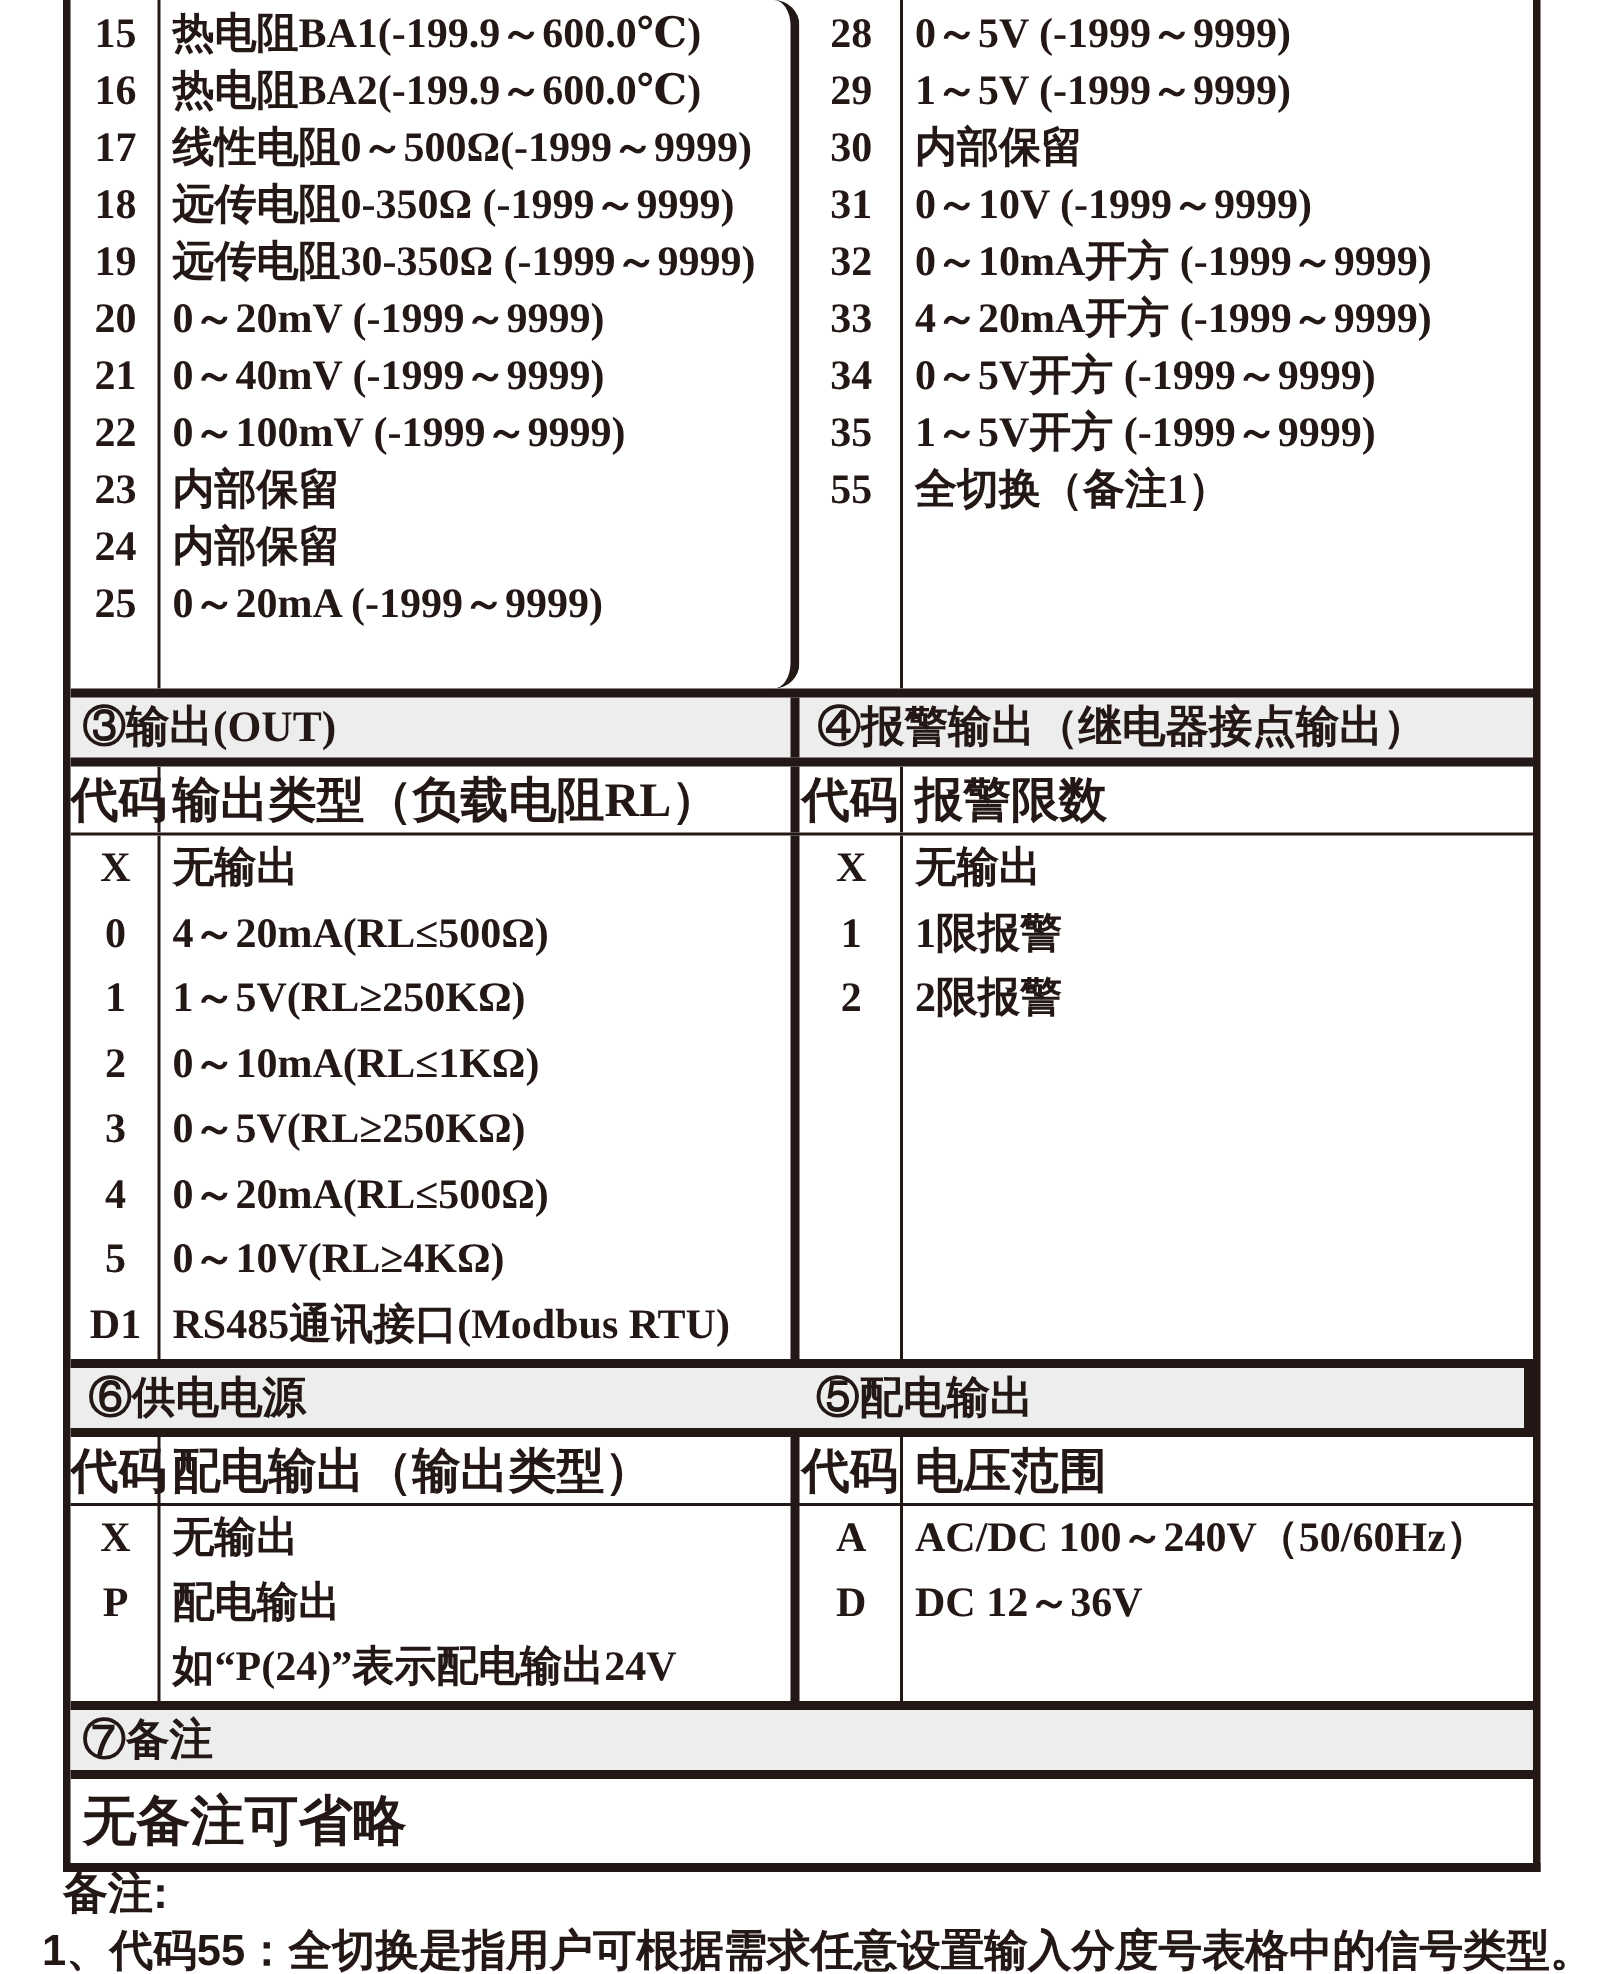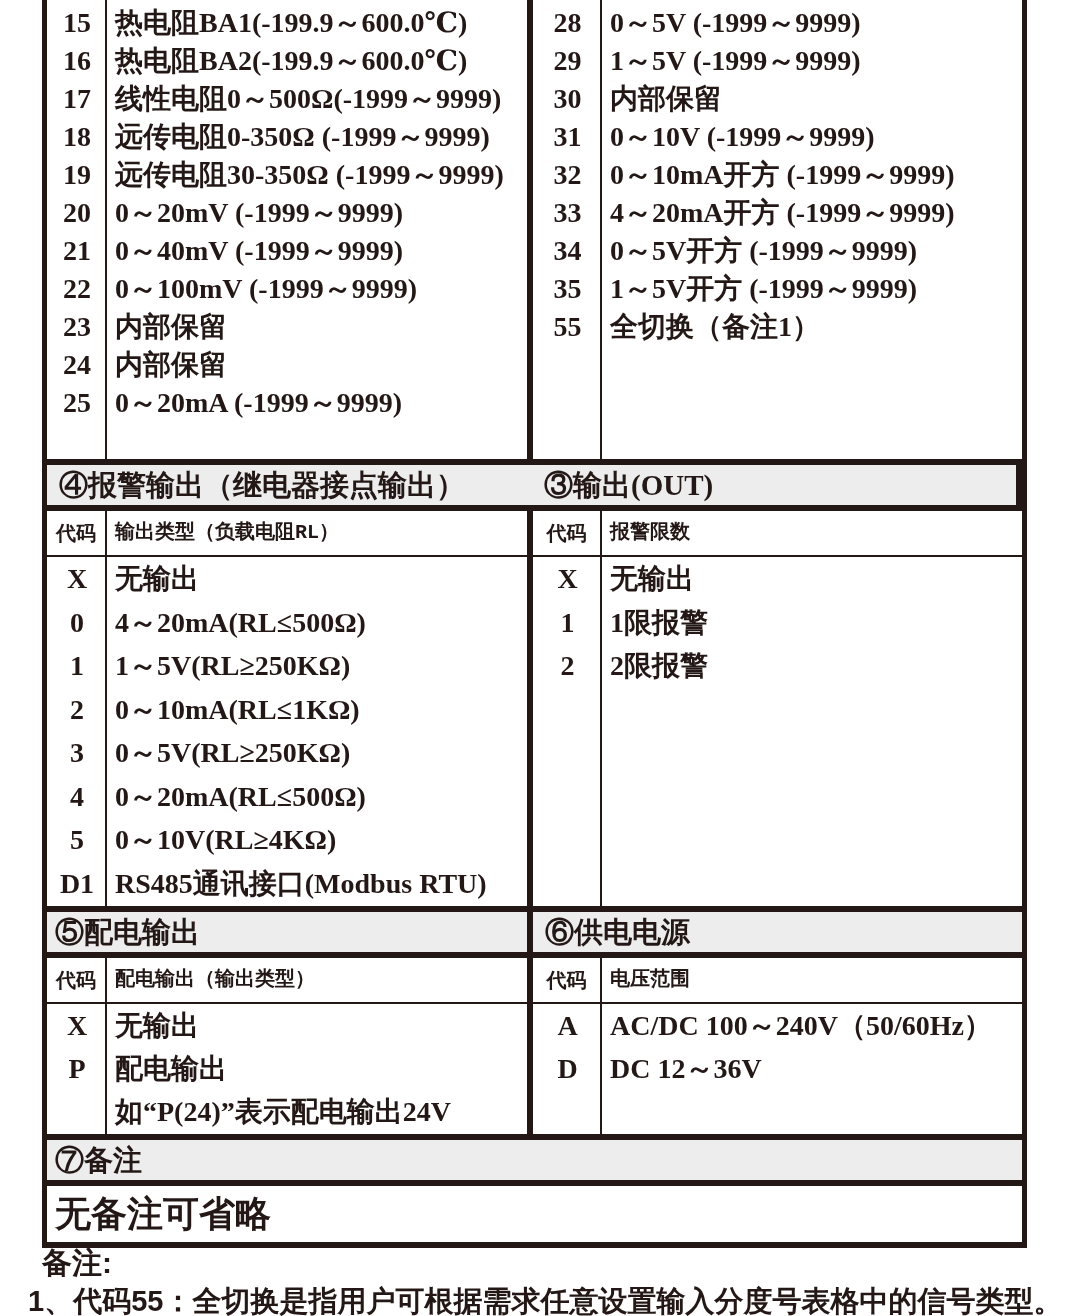--- a/index.html
+++ b/index.html
@@ -25,45 +25,45 @@
   }
   .sec{display:flex;}
   .half{box-sizing:border-box;position:relative;overflow:hidden;}
   .half.left{width:486px;border-right:6px solid var(--ink);}
   .half.right{flex:1;}
   .vline{position:absolute;top:0;bottom:0;width:2px;background:var(--ink);}
   .half.left .vline{left:58px;}
   .half.right .vline{left:67px;}
 
   .input-sec{height:459px;}
-  .input-sec .half{padding-top:4px;}
+  .input-sec .half{padding-top:4px;border-radius:17px;}
   .input-sec .row{height:38px;line-height:38px;}
 
   .row{display:flex;font-size:28px;font-weight:600;white-space:nowrap;}
   .row .code{width:60px;text-align:center;flex:none;}
   .half.right .row .code{width:69px;}
   .row .desc{padding-left:8px;flex:1;overflow:hidden;}
 
   .band{
     display:flex;height:52px;box-sizing:border-box;
     border-top:6px solid var(--ink);
     border-bottom:6px solid var(--ink);
     background:var(--band);
     font-weight:700;font-size:29px;line-height:40px;white-space:nowrap;
   }
   .band-cell{box-sizing:border-box;overflow:hidden;}
   .band-cell.left{width:486px;border-right:6px solid var(--ink);padding-left:8px;}
   .band-cell.right{flex:1;padding-left:12px;}
   .band.full{display:block;padding-left:8px;}
 
   .hdr{display:flex;height:46px;box-sizing:border-box;border-bottom:2px solid var(--ink);}
-  .hdr .half{display:flex;font-size:20px;font-weight:700;line-height:44px;white-space:nowrap;}
+  .hdr .half{display:flex;font-size:32px;font-weight:700;line-height:44px;white-space:nowrap;}
   .hdr .code{box-sizing:border-box;width:60px;border-right:2px solid var(--ink);text-align:center;flex:none;}
   .hdr .half.right .code{width:69px;}
-  .hdr .label{padding-left:8px;flex:1;overflow:hidden;font-family:Liberation Mono, monospace;}
+  .hdr .label{padding-left:8px;flex:1;overflow:hidden;}
 
   .body1{height:349px;}
   .body1 .row{height:43.5px;line-height:43.5px;}
   .body2{height:130px;}
   .body2 .row{height:43px;line-height:43px;}
 
   .remark-row{
     height:56px;line-height:56px;padding-left:8px;
     font-size:36px;font-weight:600;white-space:nowrap;
   }
@@ -166,22 +166,22 @@
           <div class="desc">1～5V开方 (-1999～9999)</div>
         </div>
         <div class="row">
           <div class="code">55</div>
           <div class="desc">全切换（备注1）</div>
         </div>
       </div>
   </div>
 
   <div class="band">
+    <div class="band-cell left">③输出(OUT)</div>
     <div class="band-cell right">④报警输出（继电器接点输出）</div>
-    <div class="band-cell left">③输出(OUT)</div>
   </div>
 
   <div class="hdr">
     <div class="half left">
       <div class="code">代码</div>
       <div class="label">输出类型（负载电阻RL）</div>
     </div>
     <div class="half right">
       <div class="code">代码</div>
       <div class="label">报警限数</div>
@@ -237,22 +237,22 @@
           <div class="desc">1限报警</div>
         </div>
         <div class="row">
           <div class="code">2</div>
           <div class="desc">2限报警</div>
         </div>
       </div>
   </div>
 
   <div class="band">
+    <div class="band-cell right">⑥供电电源</div>
     <div class="band-cell left">⑤配电输出</div>
-    <div class="band-cell right">⑥供电电源</div>
   </div>
 
   <div class="hdr">
     <div class="half left">
       <div class="code">代码</div>
       <div class="label">配电输出（输出类型）</div>
     </div>
     <div class="half right">
       <div class="code">代码</div>
       <div class="label">电压范围</div>

